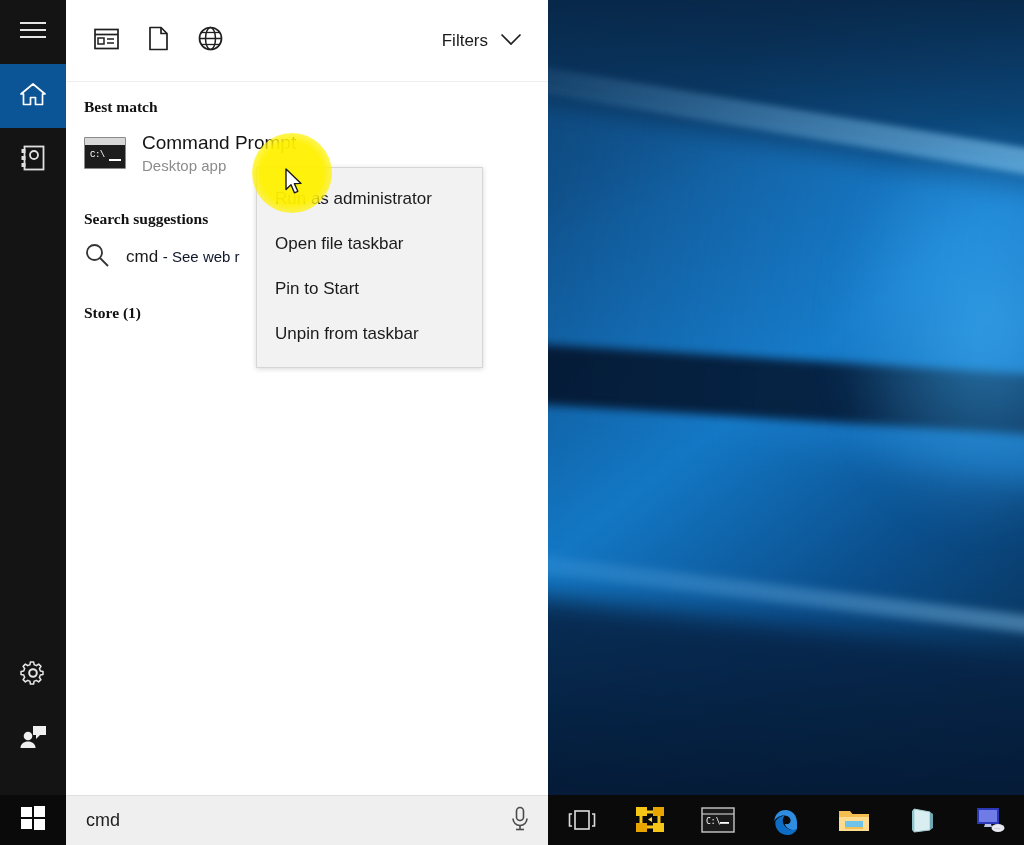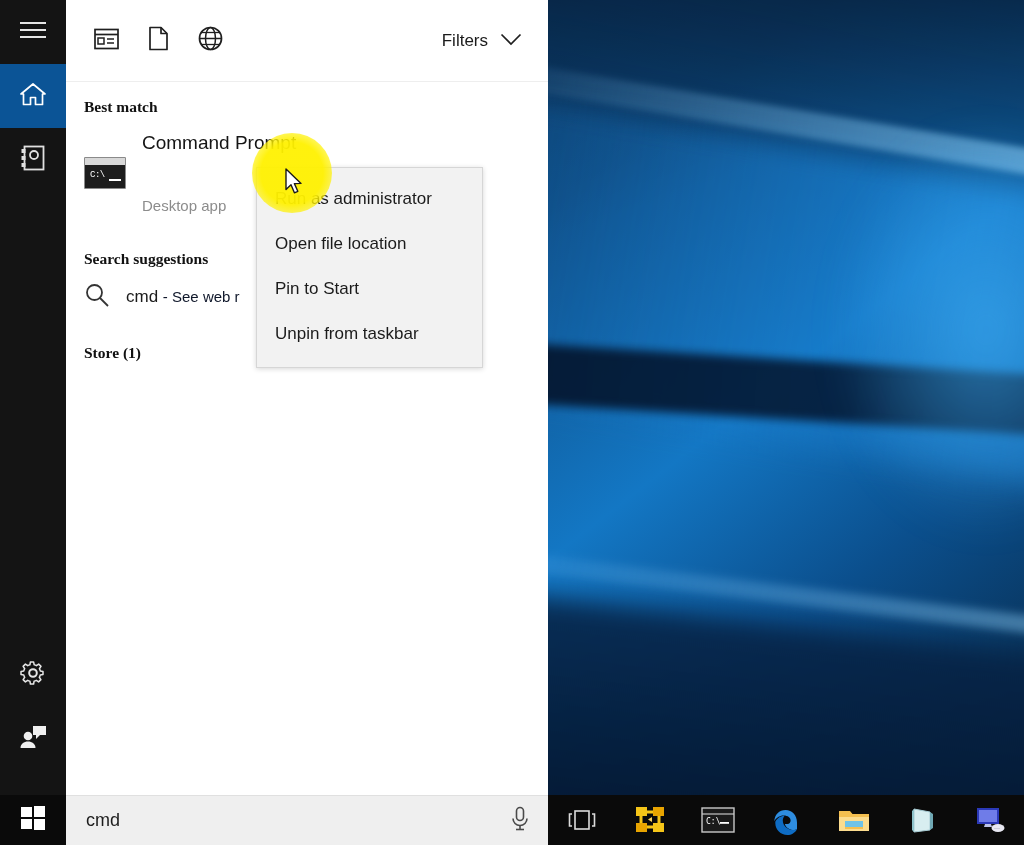--- a/index.html
+++ b/index.html
@@ -136,21 +136,21 @@
   #cmd-icon .prompt {
     position: absolute; left: 5px; top: 12px;
     color: #fff; font-family: "Liberation Mono", monospace;
     font-size: 9px; letter-spacing: -0.5px;
   }
   #cmd-icon .caret {
     position: absolute; left: 24px; top: 21px; width: 12px; height: 2px; background: #fff;
   }
   .bm-text { display: flex; flex-direction: column; gap: 3px; }
   #bm-title { font-size: 19px; color: #151515; }
-  #bm-sub { font-size: 15px; color: #8c8c8c; margin-top: 40px; }
+  #bm-sub { font-size: 15px; color: #8c8c8c; }
 
   #suggestion-row {
     display: flex; align-items: center; gap: 16px;
     padding: 8px 0 8px 18px; cursor: default;
   }
   .sugg-text { font-size: 17px; color: #1b1b1b; white-space: nowrap; }
   .sugg-text .muted { color: #0f172a; font-size: 15px; }
 
   
   #context-menu {
@@ -358,21 +358,21 @@
             <span class="muted">- See web r</span>
           </span>
         </div>
 
         <div class="section-head" style="padding-top:24px;">Store (1)</div>
       </div>
     </div>
 
     <div id="context-menu">
       <div class="menu-item">Run as administrator</div>
-      <div class="menu-item">Open file location</div>
+      <div class="menu-item">Open file taskbar</div>
       <div class="menu-item">Pin to Start</div>
       <div class="menu-item">Unpin from taskbar</div>
     </div>
 
     <div id="cursor-halo"></div>
     <div id="cursor-arrow">
       <svg width="20" height="28" viewBox="0 0 20 28">
         <path d="M1 1 L1 21.5 L6 16.8 L9.4 24.8 L12.8 23.3 L9.4 15.6 L16 15.4 Z" fill="#ffffff" stroke="#1a1a1a" stroke-width="1.4" stroke-linejoin="round"></path>
       </svg>
     </div>

